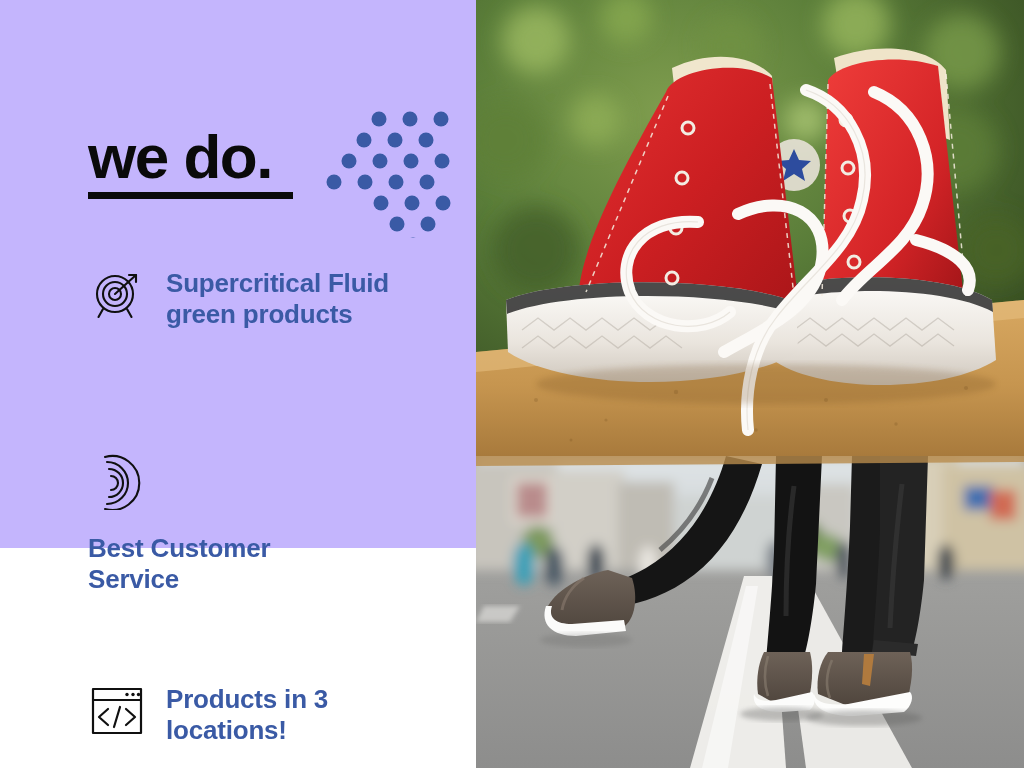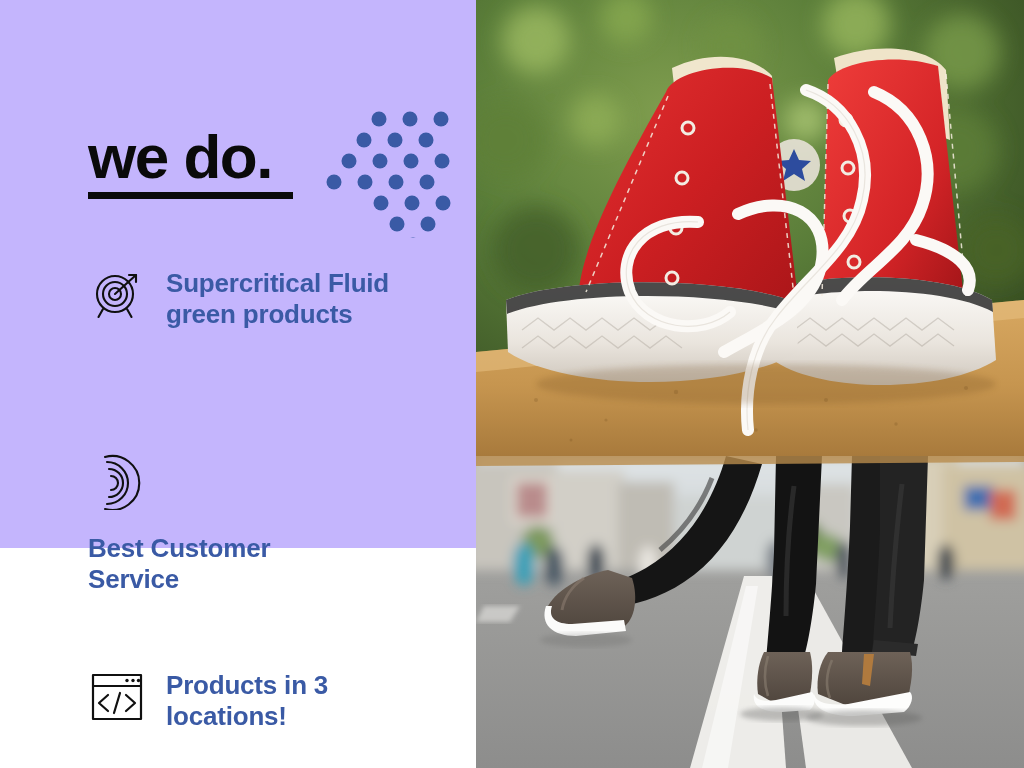--- a/index.html
+++ b/index.html
@@ -75,21 +75,21 @@
   .feature {
     position:absolute;
     left:88px;
     width:372px;
     display:flex;
     align-items:flex-start;
     gap:20px;
   }
   .feature.f1 { top:16px; }
   .feature.f2 { top:203px;flex-direction:column; }
-  .feature.f3 { top:418px; }
+  .feature.f3 { top:432px; }
 
   .feature-icon {
     flex:0 0 58px;
     width:58px; height:58px;
     display:flex;
     align-items:center;
     justify-content:center;
   }
   .feature-icon svg { display:block; }
 

